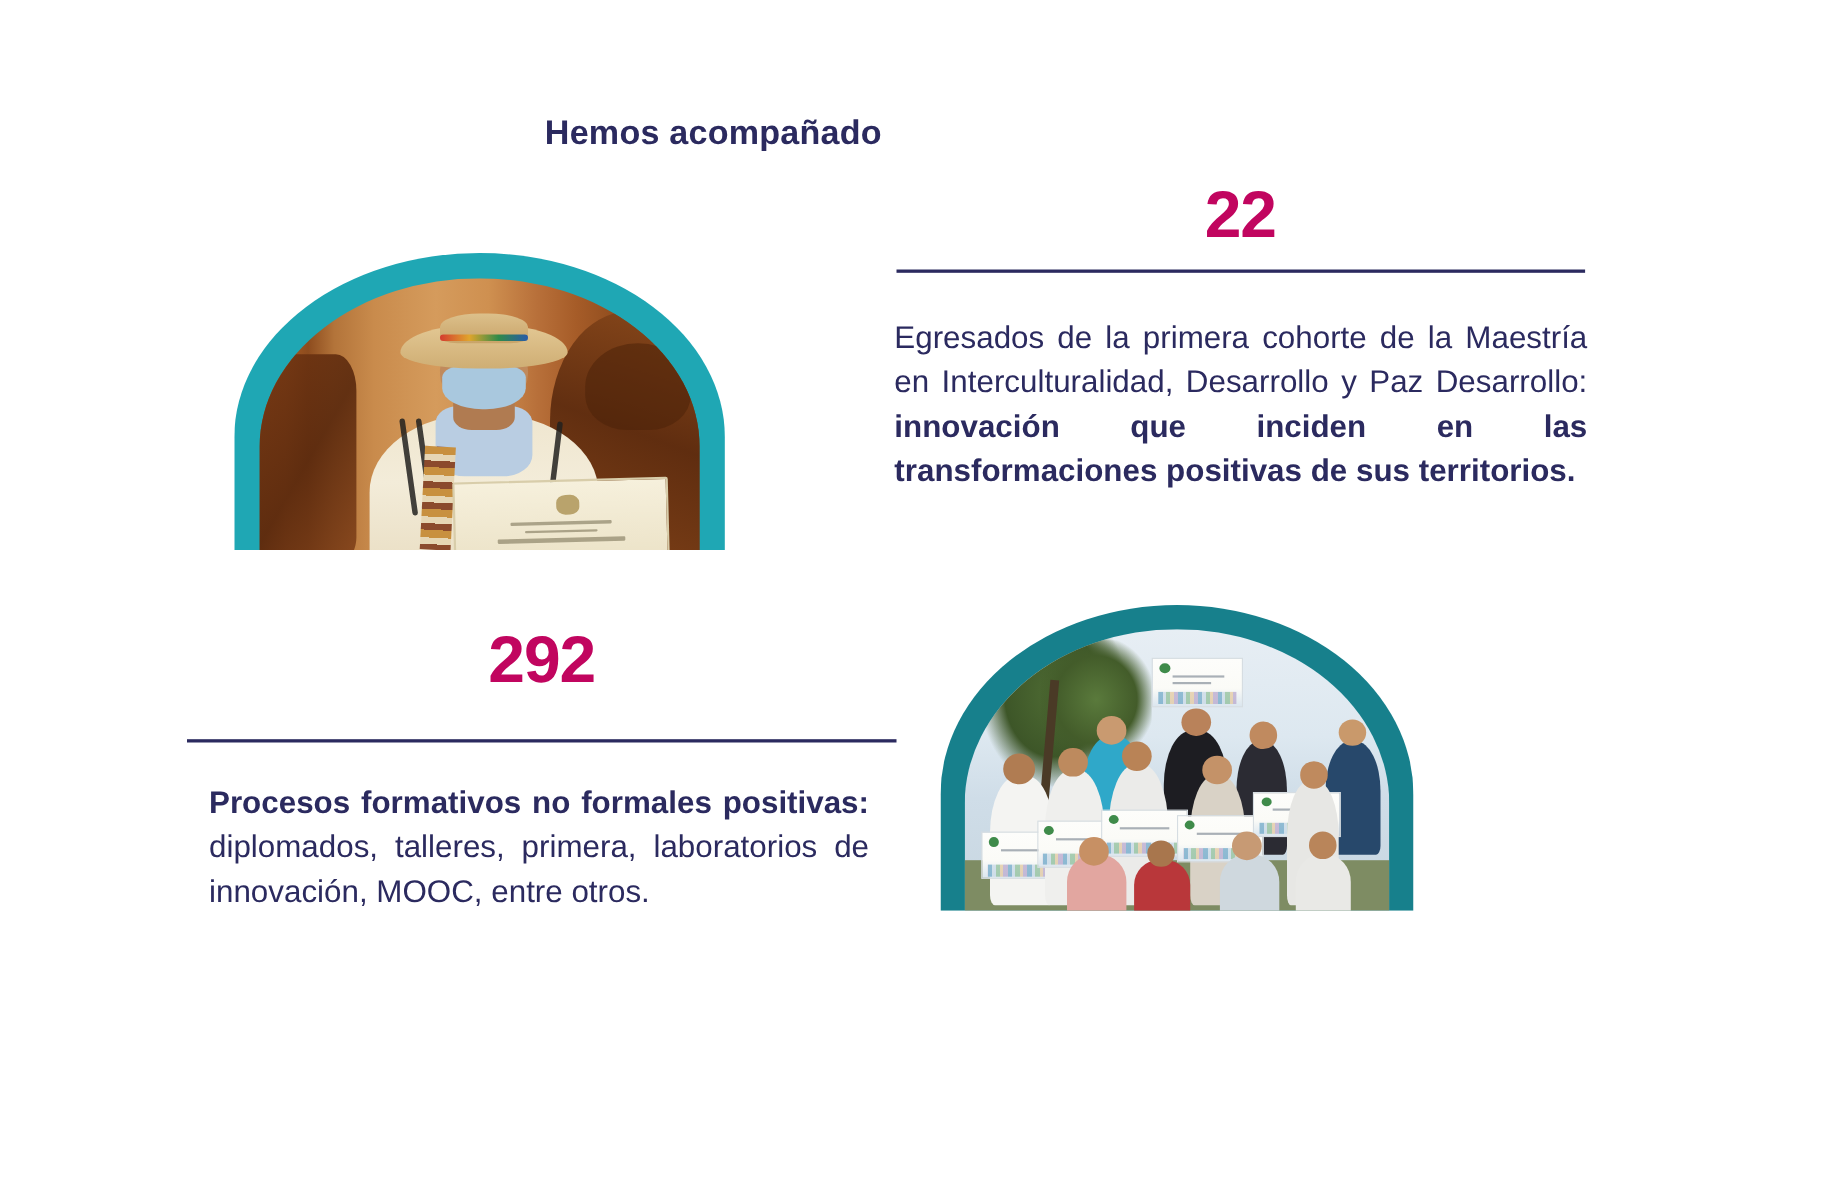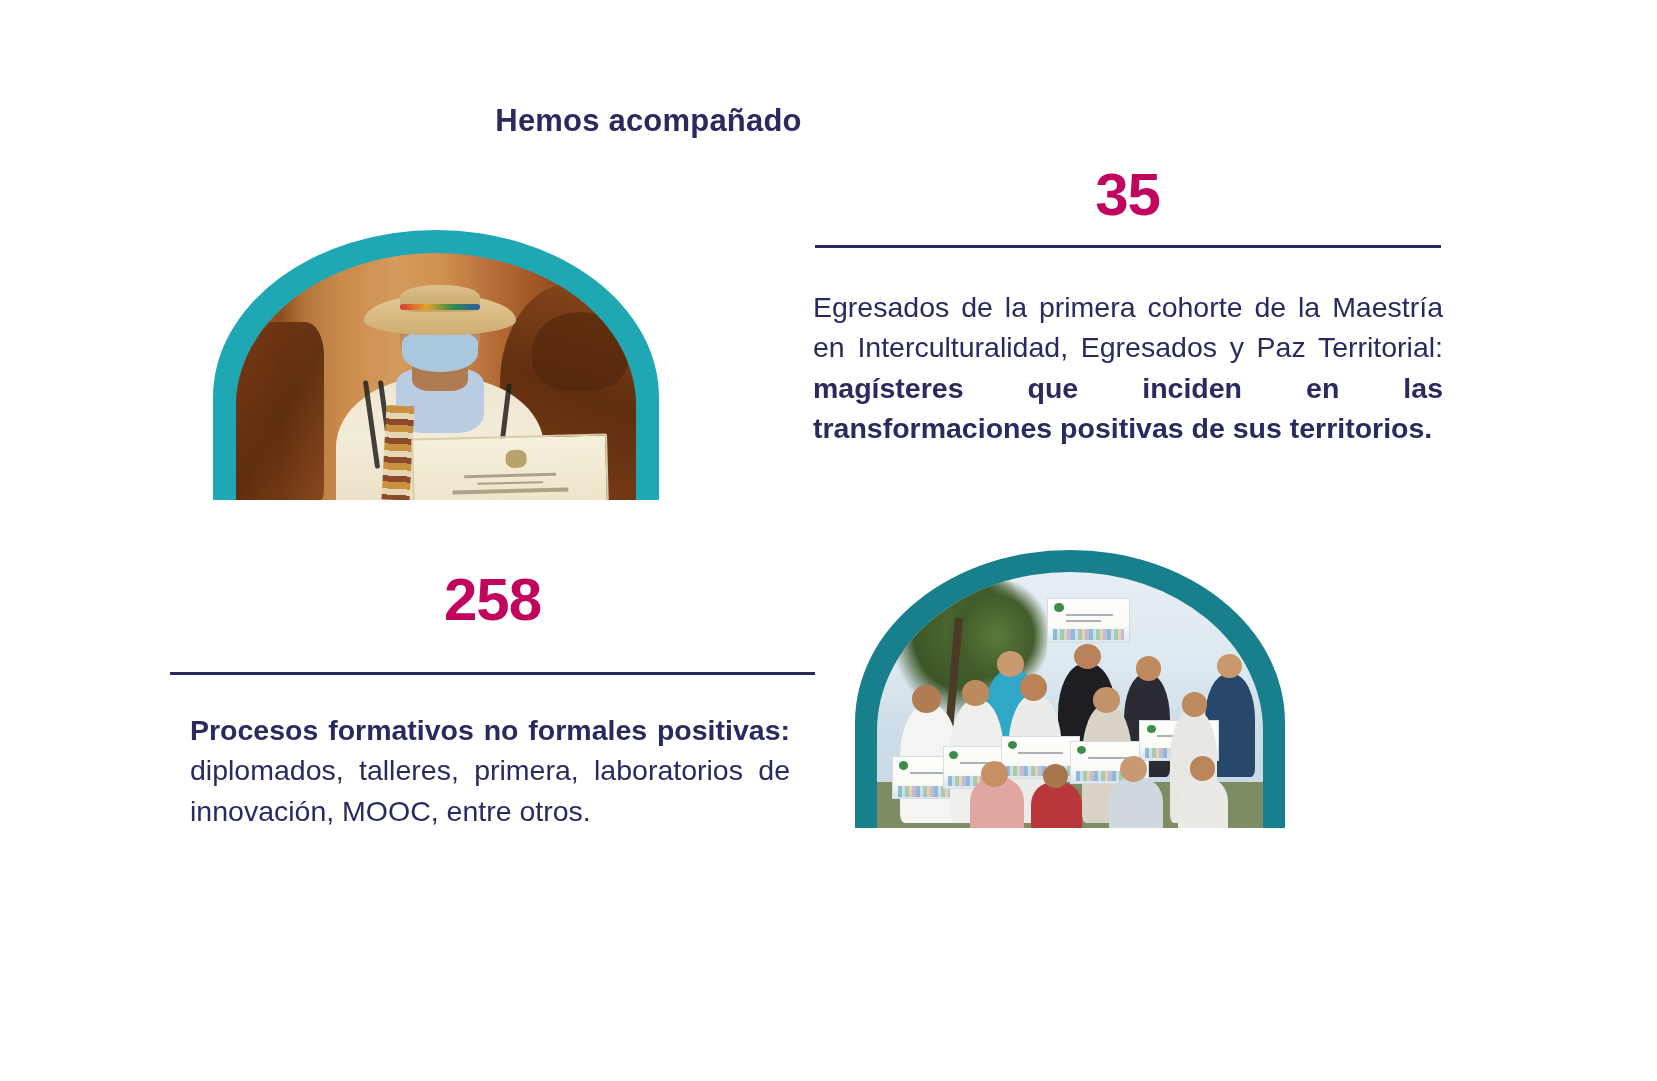--- a/index.html
+++ b/index.html
@@ -271,25 +271,25 @@
       <div class="s1-diploma">
         <div class="s1-diploma-seal"></div>
         <div class="s1-diploma-l1"></div>
         <div class="s1-diploma-l2"></div>
         <div class="s1-diploma-l3"></div>
       </div>
     </div>
   </div>
 </div>
 
-<div class="stat-number" id="stat-35-number">35</div>
+<div class="stat-number" id="stat-35-number">22</div>
 <div class="divider" id="divider-35"></div>
-<div class="stat-body" id="stat-35-text"><span>Egresados de la primera cohorte de la Maestría en Interculturalidad, Egresados y Paz Territorial: </span><b>magísteres que inciden en las transformaciones positivas de sus territorios.</b></div>
-
-<div class="stat-number" id="stat-165-number">258</div>
+<div class="stat-body" id="stat-35-text"><span>Egresados de la primera cohorte de la Maestría en Interculturalidad, Desarrollo y Paz Desarrollo: </span><b>innovación que inciden en las transformaciones positivas de sus territorios.</b></div>
+
+<div class="stat-number" id="stat-165-number">292</div>
 <div class="divider" id="divider-165"></div>
 <div class="stat-body" id="stat-165-text"><b>Procesos formativos no formales positivas:</b><span> diplomados, talleres, primera, laboratorios de innovación, MOOC, entre otros.</span></div>
 
 <div class="arch-frame" id="photo-group-frame">
   <div class="arch-ring"></div>
   <div class="arch-photo">
     <div class="scene">
       <div class="s2-sky"></div>
       <div class="s2-tree"></div>
       <div class="s2-tree2"></div>

